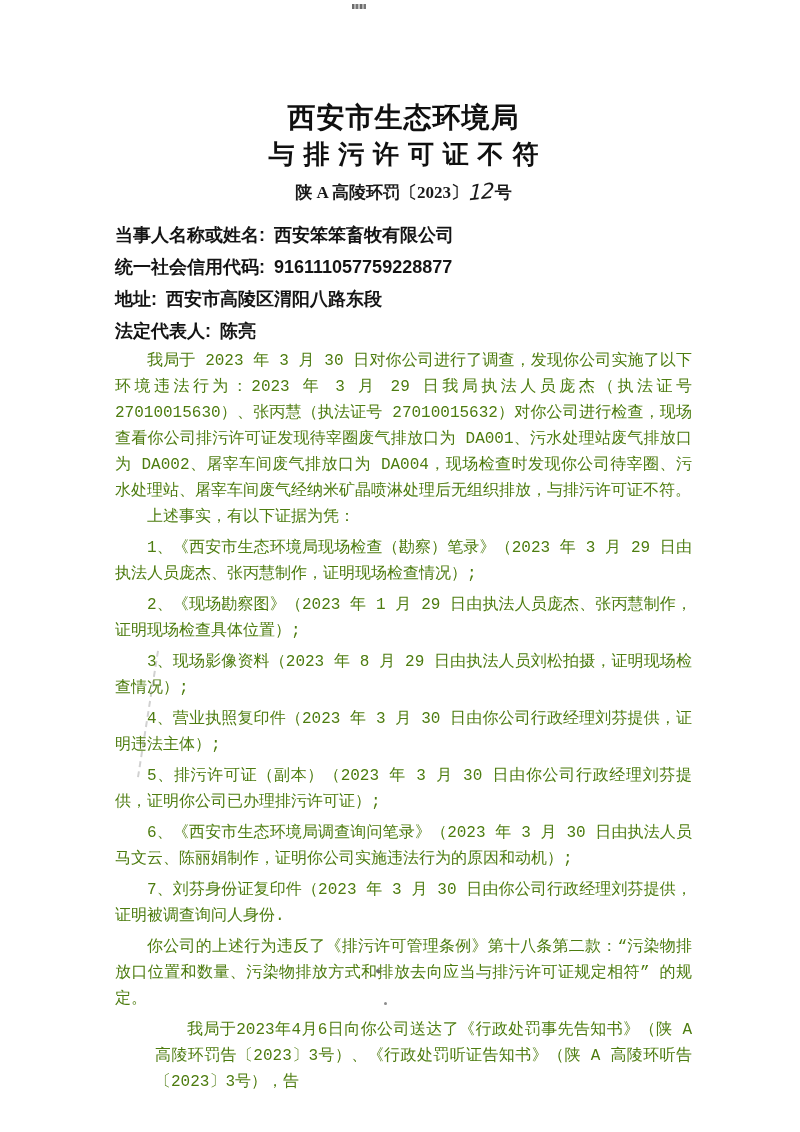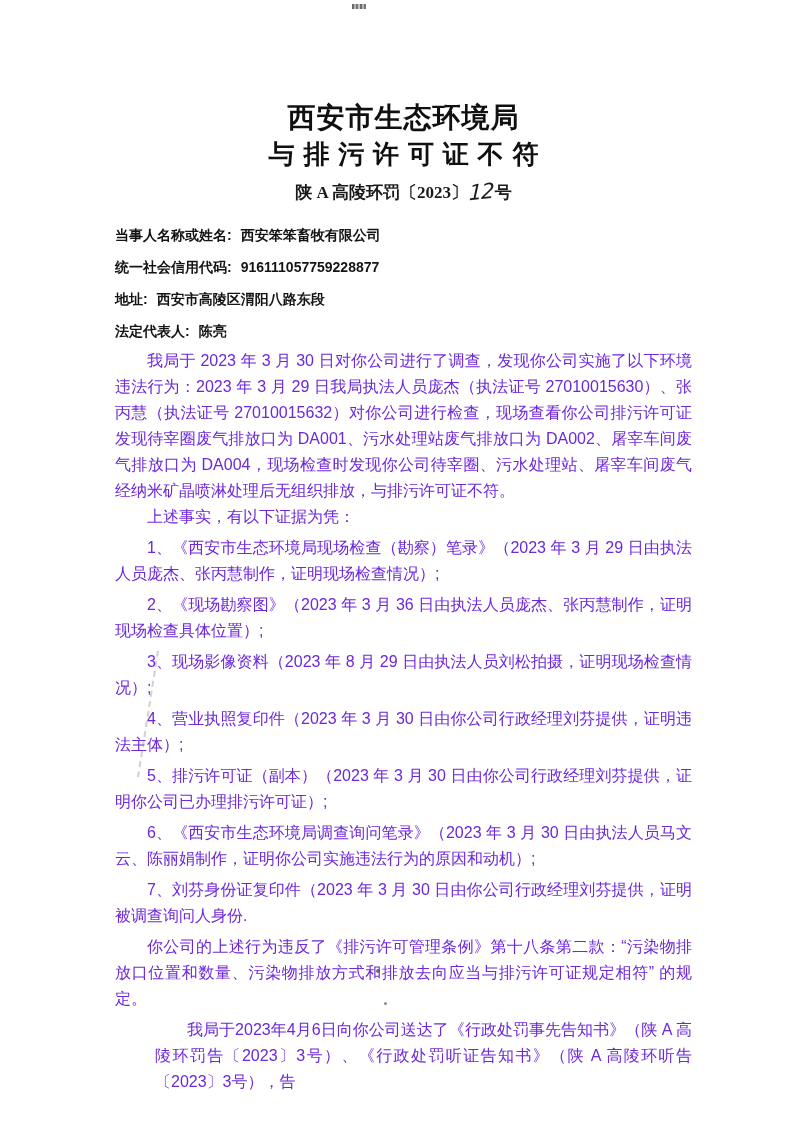--- a/index.html
+++ b/index.html
@@ -56,32 +56,32 @@
     transform: rotate(-6deg) skewX(-8deg);
     letter-spacing: -1px;
     position: relative;
     top: 1px;
     margin: 0 1px;
   }
   .info-block {
     margin-top: 16px;
     font-family: "Liberation Sans", sans-serif;
     font-weight: bold;
-    font-size: 14px;
+    font-size: 18px;
     color: #141414;
   }
   .info-line { line-height: 32px; white-space: nowrap; }
   .info-line .label { margin-right: 9px; }
   .body-text {
     margin-top: 1px;
-    font-family: Liberation Sans, sans-serif;
+    font-family: Liberation Mono, monospace;
     font-size: 16px;
     line-height: 26px;
     text-align: justify;
-    color: #6d28d9;
+    color: #4d7c0f;
   }
   .para { margin: 0; text-indent: 2em; }
   .para.item { margin-top: 5px; }
   .para.violation { margin-top: 5px; }
   .para.notice { margin-top: 5px; margin-left: 40px; }
   
   .speck {
     position: absolute; left: 352px; top: 4px; width: 14px; height: 5px;
     background: repeating-linear-gradient(90deg, #3a3a3a 0 2px, #9a9a9a 2px 4px, #4a4a4a 4px 6px, #b0b0b0 6px 8px);
     opacity: 0.75;
@@ -131,21 +131,21 @@
       </div>
       <div class="info-line">
         <span class="label">法定代表人:</span><span>陈亮</span>
       </div>
     </div>
 
     <div class="body-text">
       <p class="para">我局于 2023 年 3 月 30 日对你公司进行了调查，发现你公司实施了以下环境违法行为：2023 年 3 月 29 日我局执法人员庞杰（执法证号 27010015630）、张丙慧（执法证号 27010015632）对你公司进行检查，现场查看你公司排污许可证发现待宰圈废气排放口为 DA001、污水处理站废气排放口为 DA002、屠宰车间废气排放口为 DA004，现场检查时发现你公司待宰圈、污水处理站、屠宰车间废气经纳米矿晶喷淋处理后无组织排放，与排污许可证不符。</p>
       <p class="para">上述事实，有以下证据为凭：</p>
       <p class="para item">1、《西安市生态环境局现场检查（勘察）笔录》（2023 年 3 月 29 日由执法人员庞杰、张丙慧制作，证明现场检查情况）;</p>
-      <p class="para item">2、《现场勘察图》（2023 年 3 月 36 日由执法人员庞杰、张丙慧制作，证明现场检查具体位置）;</p>
+      <p class="para item">2、《现场勘察图》（2023 年 1 月 29 日由执法人员庞杰、张丙慧制作，证明现场检查具体位置）;</p>
       <p class="para item">3、现场影像资料（2023 年 8 月 29 日由执法人员刘松拍摄，证明现场检查情况）;</p>
       <p class="para item">4、营业执照复印件（2023 年 3 月 30 日由你公司行政经理刘芬提供，证明违法主体）;</p>
       <p class="para item">5、排污许可证（副本）（2023 年 3 月 30 日由你公司行政经理刘芬提供，证明你公司已办理排污许可证）;</p>
       <p class="para item">6、《西安市生态环境局调查询问笔录》（2023 年 3 月 30 日由执法人员马文云、陈丽娟制作，证明你公司实施违法行为的原因和动机）;</p>
       <p class="para item">7、刘芬身份证复印件（2023 年 3 月 30 日由你公司行政经理刘芬提供，证明被调查询问人身份.</p>
       <p class="para violation">你公司的上述行为违反了《排污许可管理条例》第十八条第二款：“污染物排放口位置和数量、污染物排放方式和排放去向应当与排污许可证规定相符” 的规定。</p>
       <p class="para notice">我局于2023年4月6日向你公司送达了《行政处罚事先告知书》（陕 A 高陵环罚告〔2023〕3号）、《行政处罚听证告知书》（陕 A 高陵环听告〔2023〕3号），告</p>
     </div>
 
   </div>

